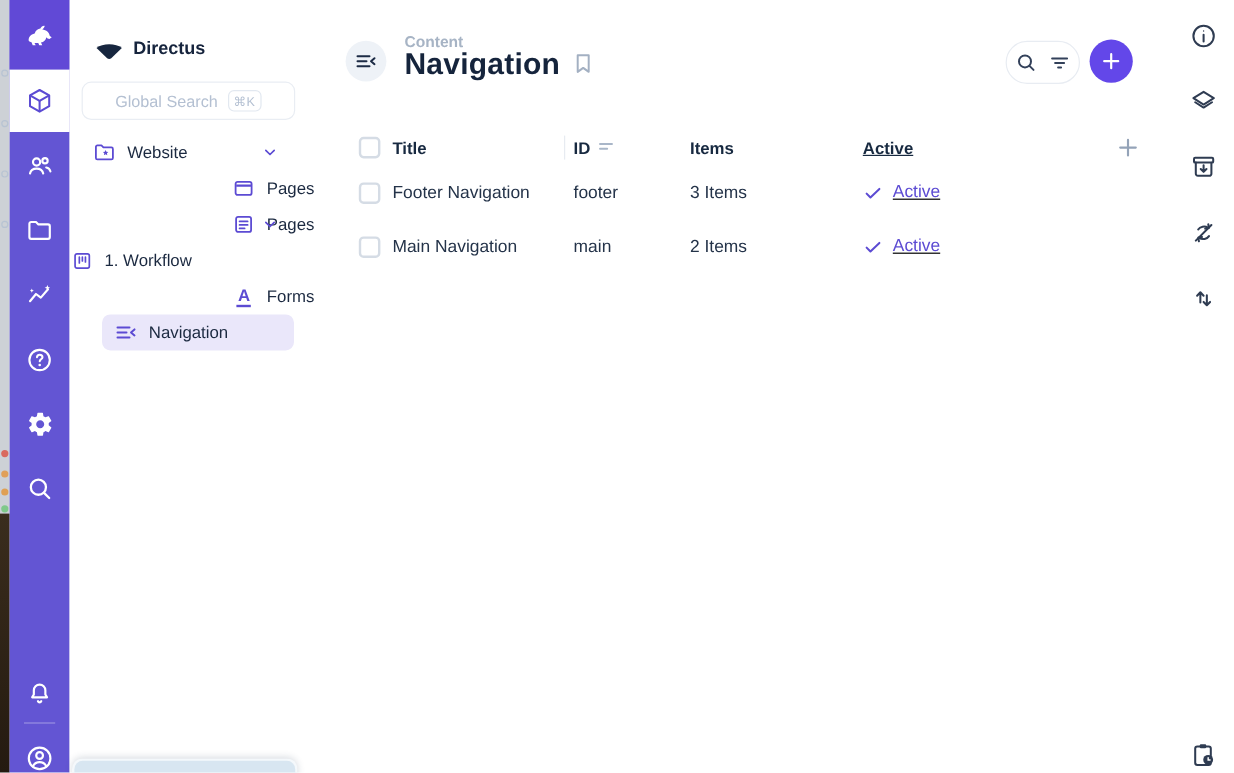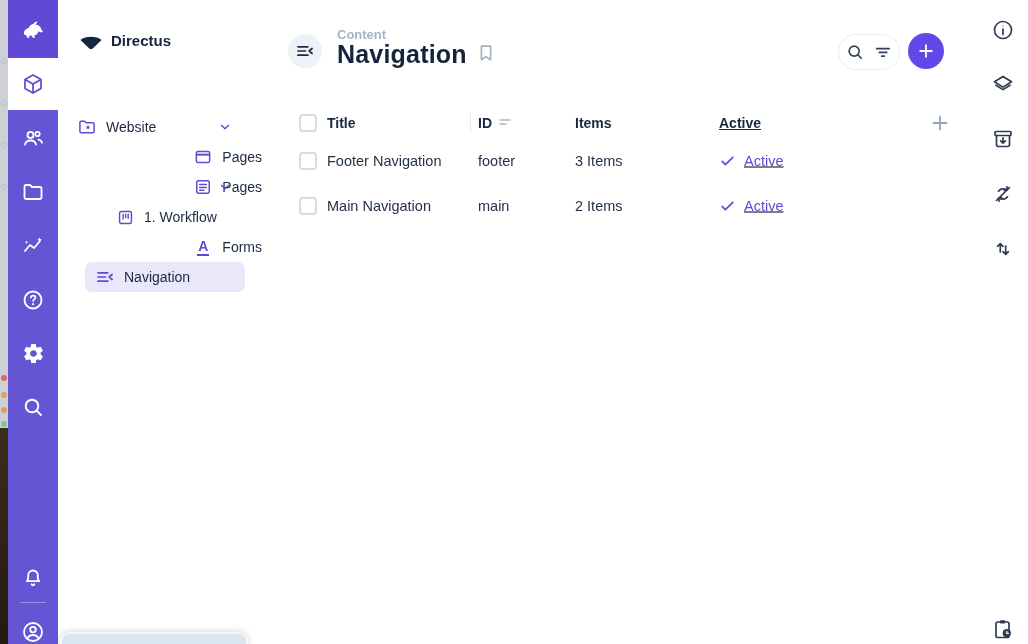--- a/index.html
+++ b/index.html
@@ -36,21 +36,21 @@
   .gs-placeholder { font-size:13.5px; color:#b4c0d2; }
   .gs-kbd { font-size:10.5px; color:#b4c0d2; border:1px solid #e2e8f0; border-radius:5px;
     padding:2px 4px 1px; letter-spacing:.5px; }
   .tree { position:absolute; left:0; top:112px; width:204px; }
   .tree-row { position:relative; height:30px; display:flex; align-items:center; cursor:pointer; }
   .tree-row .t-icon { width:20px; height:20px; display:flex; align-items:center; justify-content:center; flex:none; }
   .tree-row .t-label { margin-left:9px; font-size:14px; font-weight:500; color:#1b2940; white-space:nowrap; }
   .tree-row .t-chevron { position:absolute; right:30px; top:8px; width:14px; height:14px; }
   .indent-0 { padding-left:19px; }
   .indent-1 { padding-left:37px;justify-content:flex-end; }
-  .indent-2 { padding-left:57px; }
+  .indent-2 { }
   .tree-row.selected { background:#eae7fa; border-radius:7px; margin-left:27px; width:160px; padding-left:10px; }
   .forms-a { font-size:14px; font-weight:700; color:#5c4bd3; line-height:1;
     border-bottom:2px solid #5c4bd3; padding:0 1px 1px; }
 
   
   .main { position:absolute; left:262px; top:0; width:700px; height:644px; }
   .header-icon-circle { position:absolute; left:26px; top:34px; width:34px; height:34px;
     border-radius:50%; background:#eef2f7; display:flex; align-items:center; justify-content:center; cursor:pointer; }
   .breadcrumb { position:absolute; left:75px; top:27px; font-size:13px; font-weight:600; color:#a7b4c5; cursor:pointer; }
   .page-title { position:absolute; left:75px; top:40px; font-size:25px; font-weight:700; color:#15243c; letter-spacing:.2px; }
@@ -198,20 +198,24 @@
   <div class="nav-panel">
     <div class="project-row">
       <span class="project-logo">
         <svg width="26" height="22" viewBox="0 0 32 24">
           <path fill="#17263f" d="M3 8.2C9 3.2 23 3.2 29 8.2l-10.9 10.6c-1.2 1.1-3 1.1-4.2 0Z"></path>
         </svg>
       </span>
       <span class="project-name">Directus</span>
     </div>
 
+    <div class="global-search">
+      <span class="gs-placeholder">Global Search</span>
+      <span class="gs-kbd">⌘K</span>
+    </div>
 
     <div class="tree">
 
       <div class="tree-row indent-0">
         <span class="t-icon">
           <svg width="20" height="20" viewBox="0 0 24 24" fill="none" stroke="#5c4bd3" stroke-width="1.8" stroke-linejoin="round">
             <path d="M3.5 6.5A1.5 1.5 0 0 1 5 5h4l2 2h8a1.5 1.5 0 0 1 1.5 1.5v9A1.5 1.5 0 0 1 19 19H5a1.5 1.5 0 0 1-1.5-1.5Z"></path>
             <path fill="#5c4bd3" stroke="none" d="M13.2 9.7l.8 1.7 1.9.2-1.4 1.3.4 1.9-1.7-1-1.7 1 .4-1.9-1.4-1.3 1.9-.2z"></path>
           </svg>
         </span>

